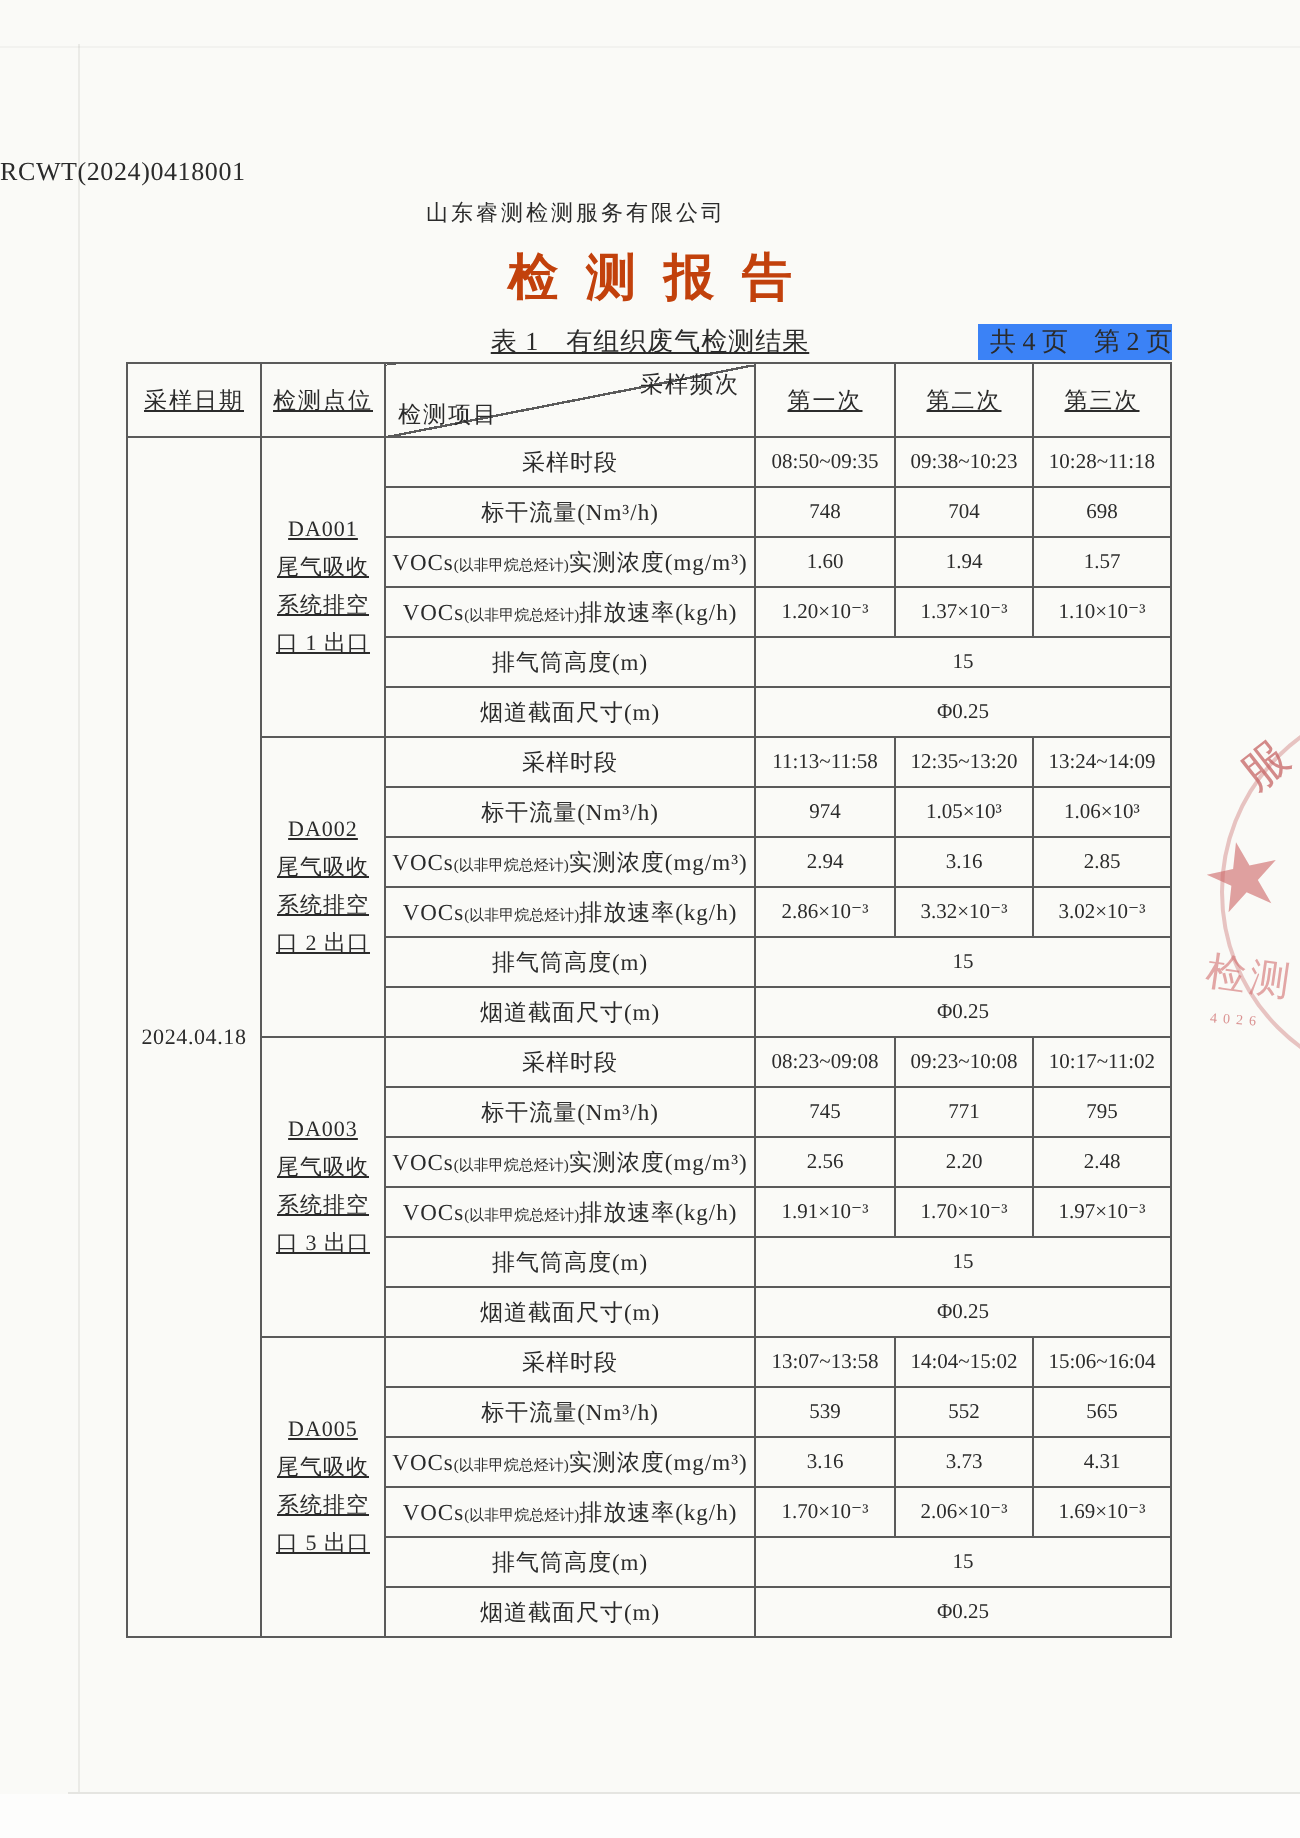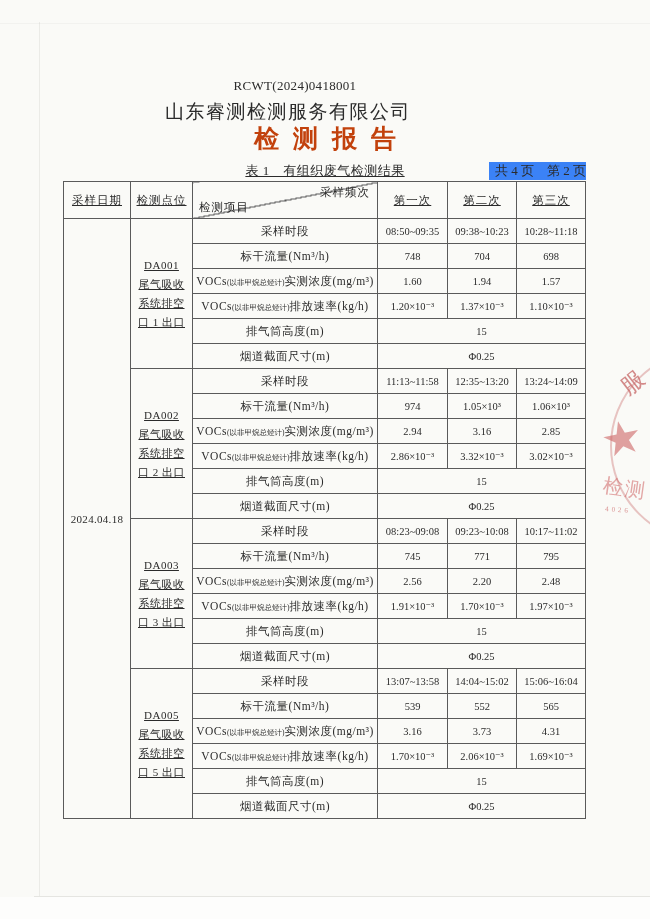--- a/index.html
+++ b/index.html
@@ -7,22 +7,22 @@
     width:650px;height:919px;position:relative;overflow:hidden;
     background:#fafaf7;color:#2b2b2b;
     font-family:"Liberation Serif","DejaVu Serif",serif;
   }
   
   .edge-left{position:absolute;left:39px;top:22px;height:874px;width:1px;background:rgba(60,60,55,.08);}
   .edge-top{position:absolute;left:0;right:0;top:23px;height:1px;background:rgba(60,60,55,.04);}
   .edge-bottom{position:absolute;left:34px;right:0;top:896px;height:1px;background:rgba(60,60,55,.11);}
   .below-page{position:absolute;left:0;right:0;top:897px;bottom:0;background:#fdfdfc;}
 
-  .report-no{position:absolute;top:78px;left:0;width:590px;text-align:center;font-size:13px;letter-spacing:.3px;}
-  .company{position:absolute;top:99px;left:0;width:576px;text-align:center;font-size:19px;letter-spacing:1.5px;}
+  .report-no{position:absolute;top:78px;left:0;width:590px;text-align:left;font-size:13px;letter-spacing:.3px;}
+  .company{position:absolute;top:99px;left:0;width:576px;text-align:center;font-size:11px;letter-spacing:1.5px;}
   .title{position:absolute;top:122px;left:0;width:650px;text-align:center;font-size:25px;font-weight:bold;
          letter-spacing:14px;text-indent:14px;color:#c2410c;}
   .caption{position:absolute;top:162px;left:0;width:650px;text-align:center;font-size:13px;letter-spacing:.5px;text-decoration:underline;}
   .pagination{position:absolute;top:162px;right:64px;font-size:13px;background:#3b82f6;padding-left:6px;}
 
   table.report{
     position:absolute;left:63px;top:181px;width:522px;
     border-collapse:collapse;table-layout:fixed;
   }
   table.report td,table.report th{

